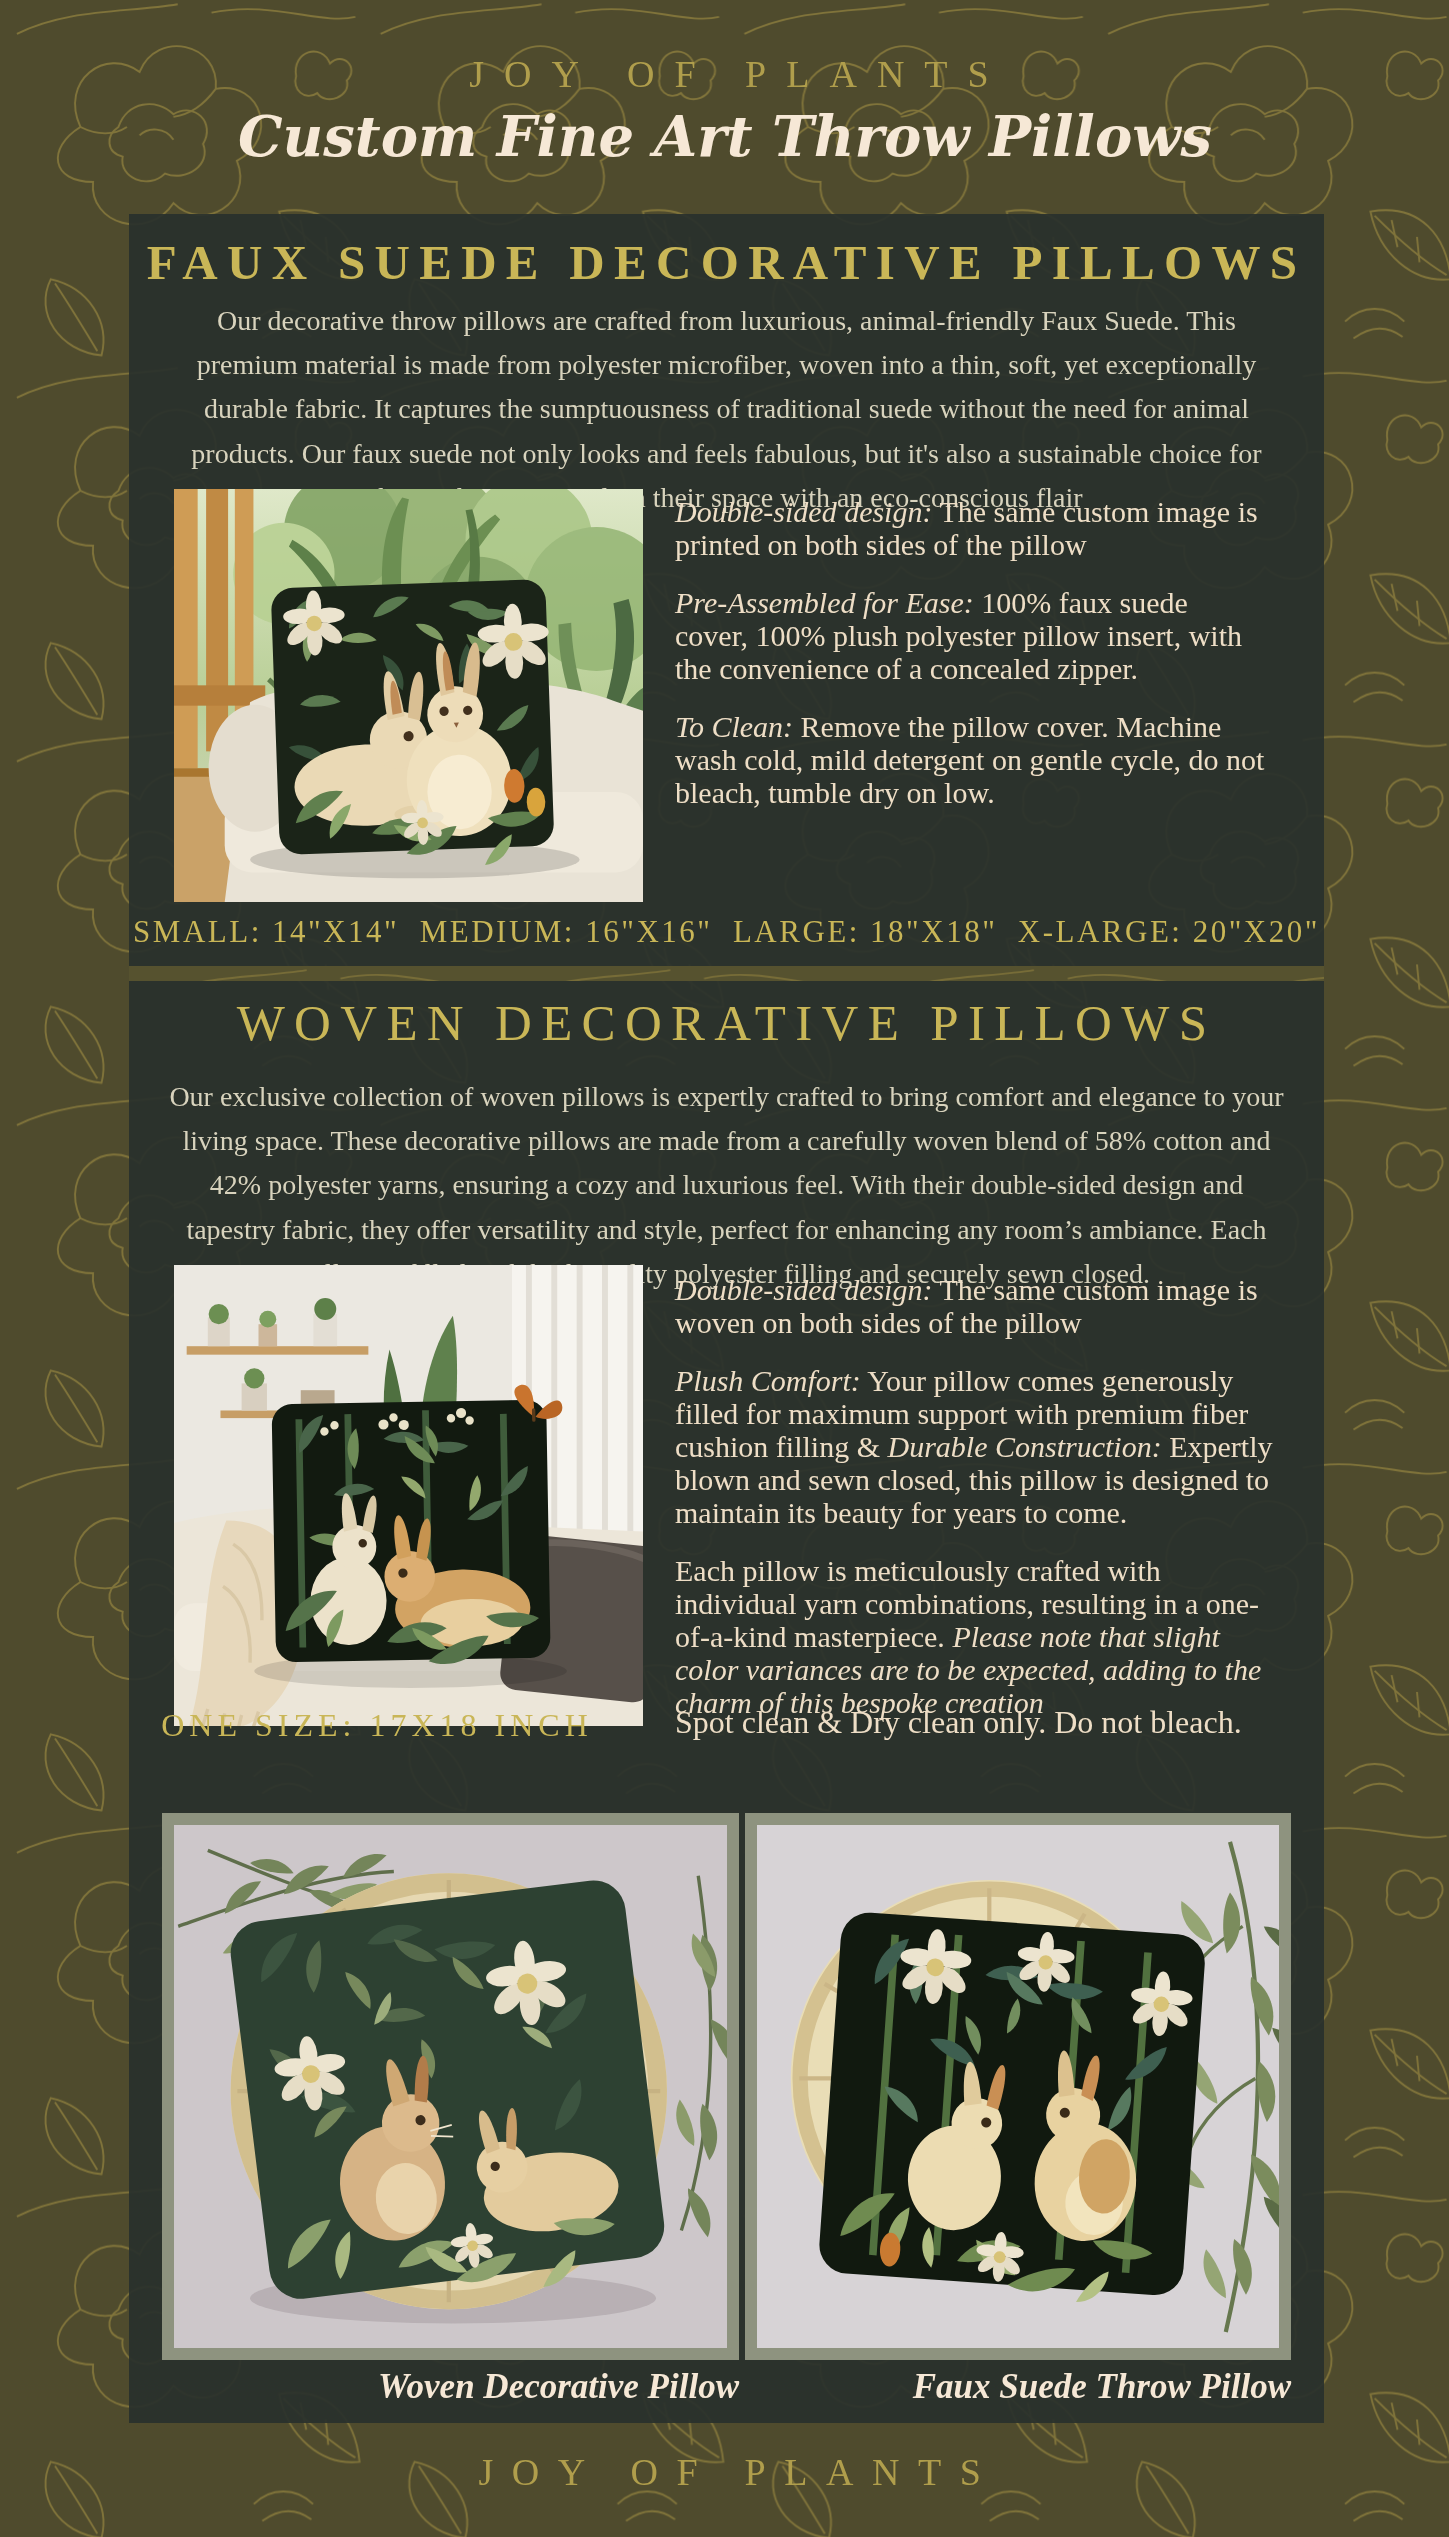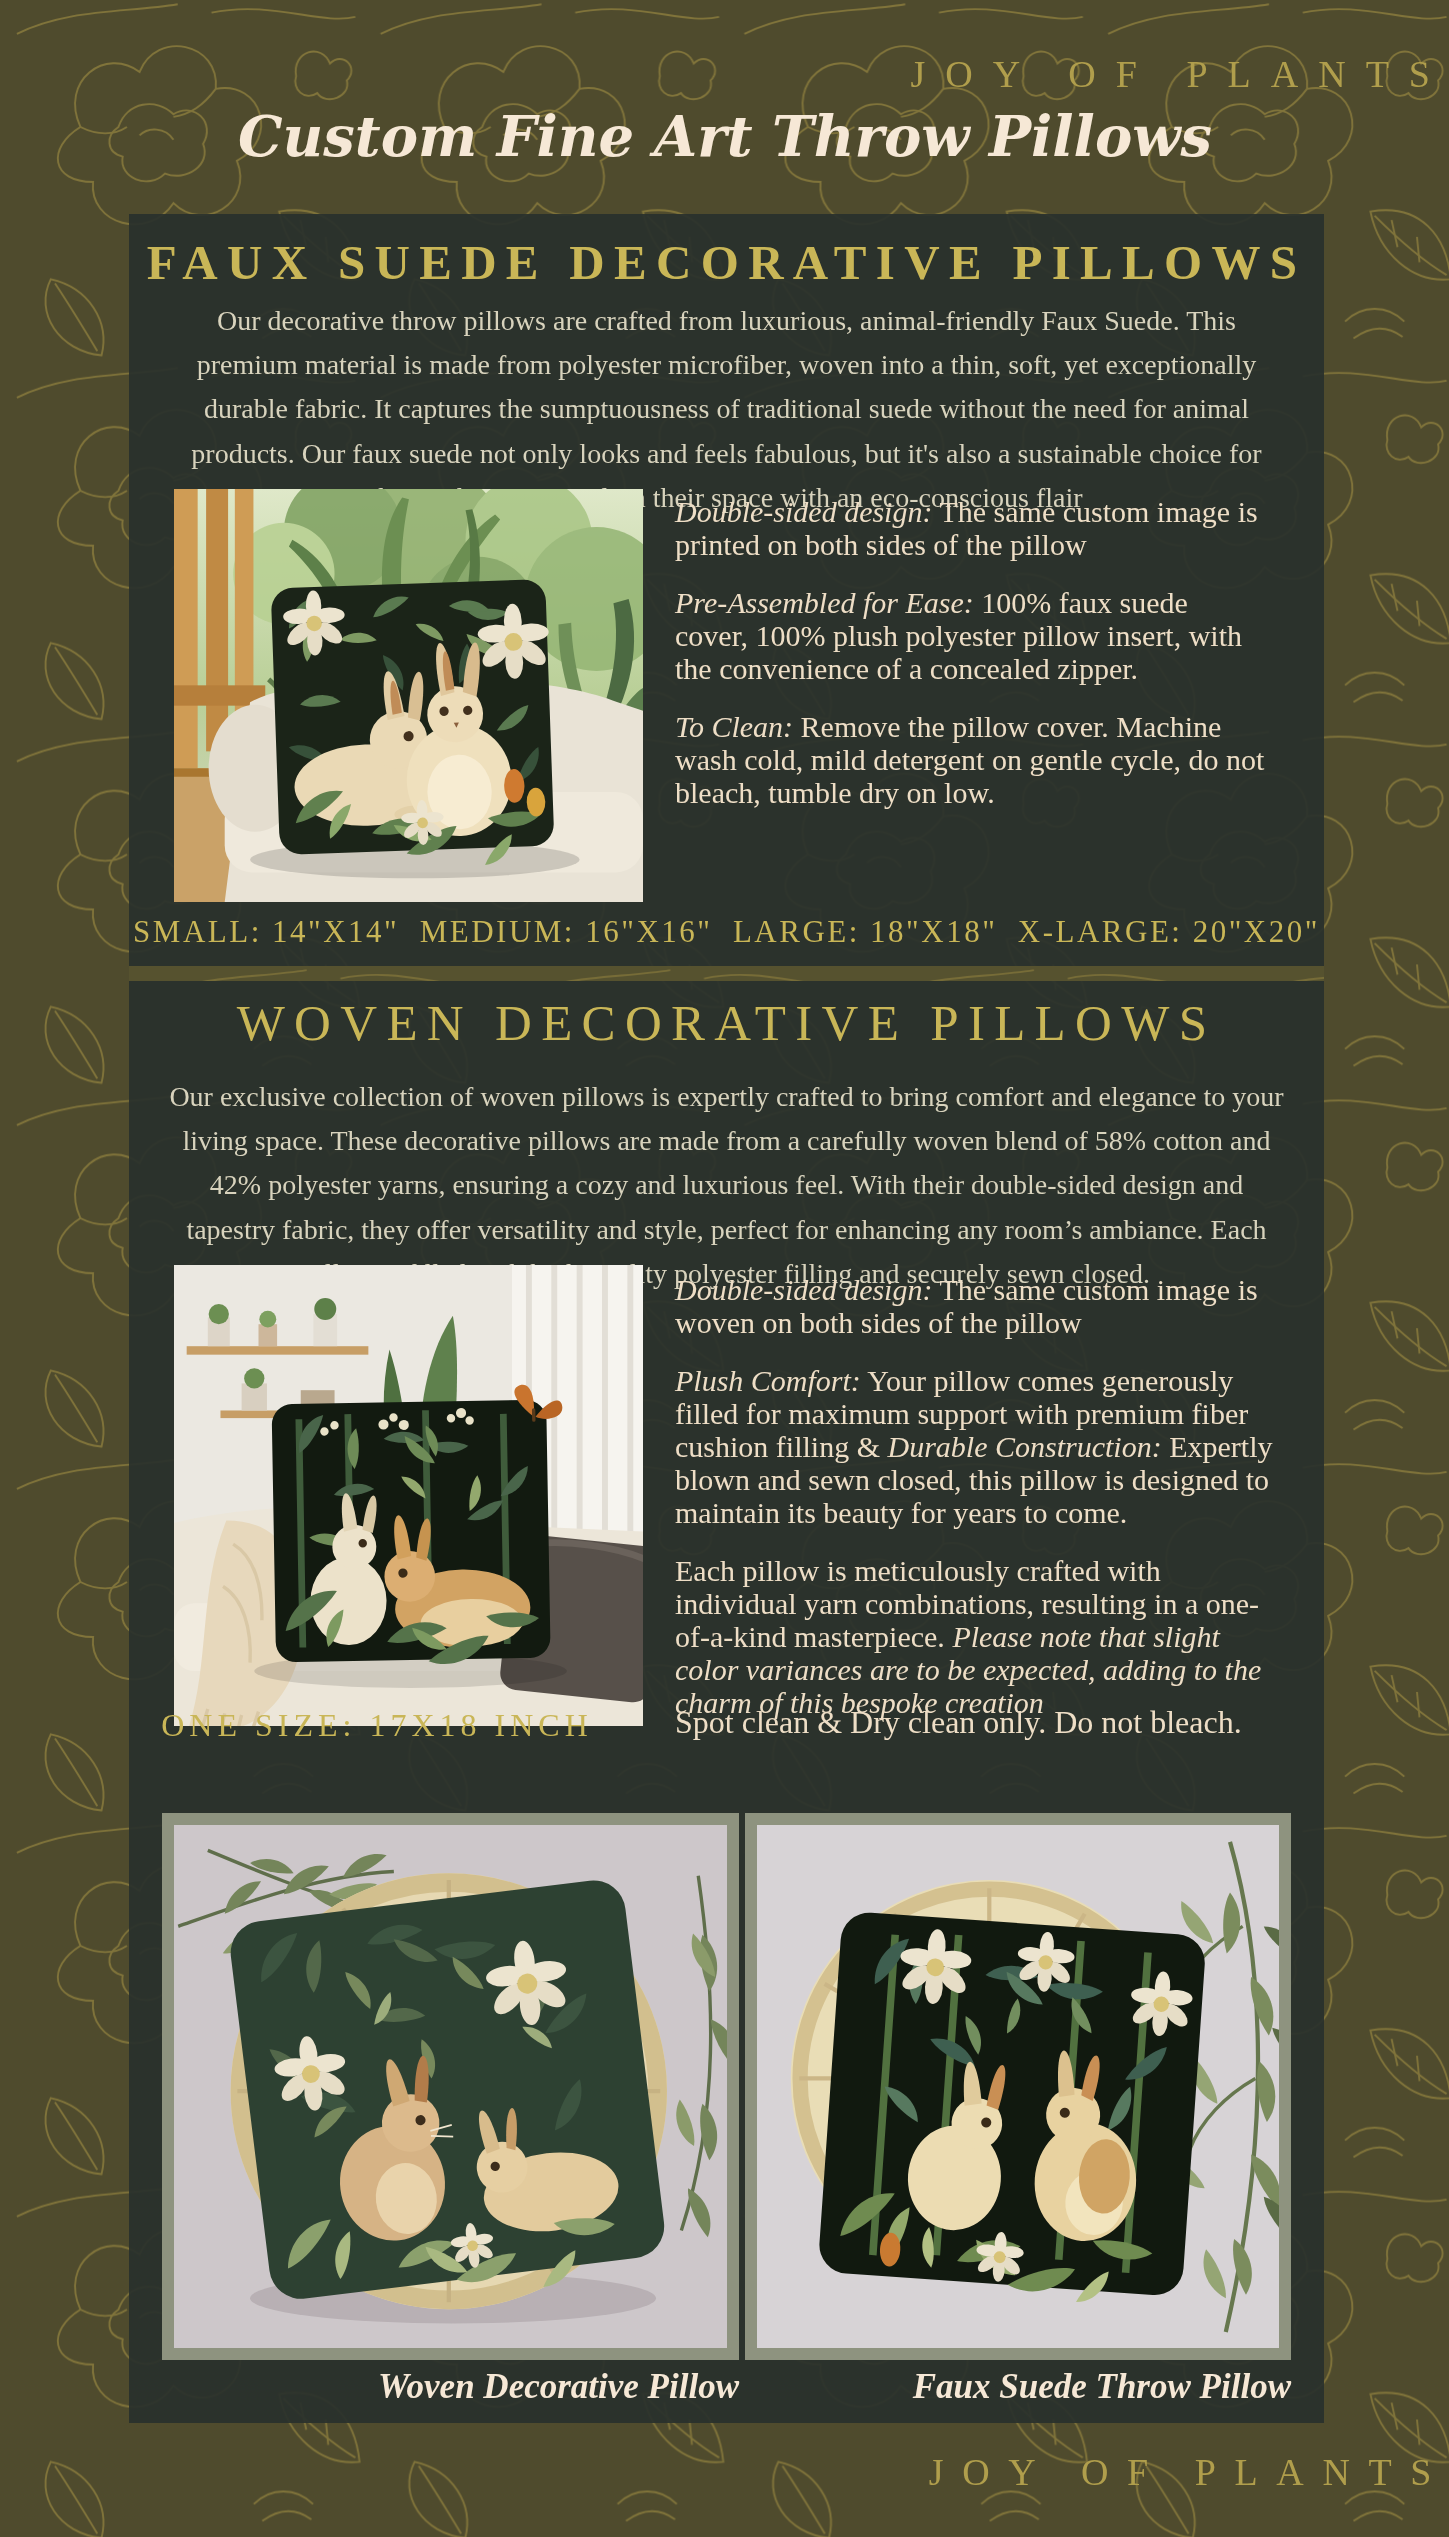--- a/index.html
+++ b/index.html
@@ -1,19 +1,19 @@
 <!DOCTYPE html>
 <html style="--bg: #4f4b2d; --pattern: #8d7e3d; --panel: #2b322e; --gold: #c9b657; --gold-dim: #b09e4c; --cream: #d8d3bd; --cream-warm: #eedec6; --cream-bright: #f6e8d6; --sage: #8e937f;font-size:13.5px"><head>
 <meta charset="utf-8">
 <style>
   html,body{margin:0;padding:0;background:#4f4b2d;}
   .page{position:relative;width:1450px;height:2538px;overflow:hidden;background:var(--bg,#4f4b2d);
         font-family:"Liberation Serif",serif;}
   .bg-pattern{position:absolute;left:0;top:0;width:1450px;height:2538px;display:block;}
-  .brand{position:absolute;left:0;width:100%;text-align:right;color:var(--gold-dim,#b09e4c);
+  .brand{position:absolute;left:0;width:100%;text-align:center;color:var(--gold-dim,#b09e4c);
          font-size:38px;letter-spacing:20px;padding-left:28px;box-sizing:border-box;}
   .brand.top{top:52px;}
   .brand.bottom{top:2450px;letter-spacing:18.6px;}
   .tagline{position:absolute;left:0;top:103px;width:100%;text-align:center;
            font-family:"DejaVu Serif",serif;font-style:italic;font-weight:bold;
            font-size:56px;color:var(--cream-bright,#f6e8d6);}
   .panel{position:absolute;left:129px;top:214px;width:1195px;height:2209px;
          background:rgba(41,48,44,0.93);}
   .sec-title{position:absolute;left:0;width:100%;margin:0;text-align:center;font-weight:400;
              color:var(--gold,#c9b657);}

